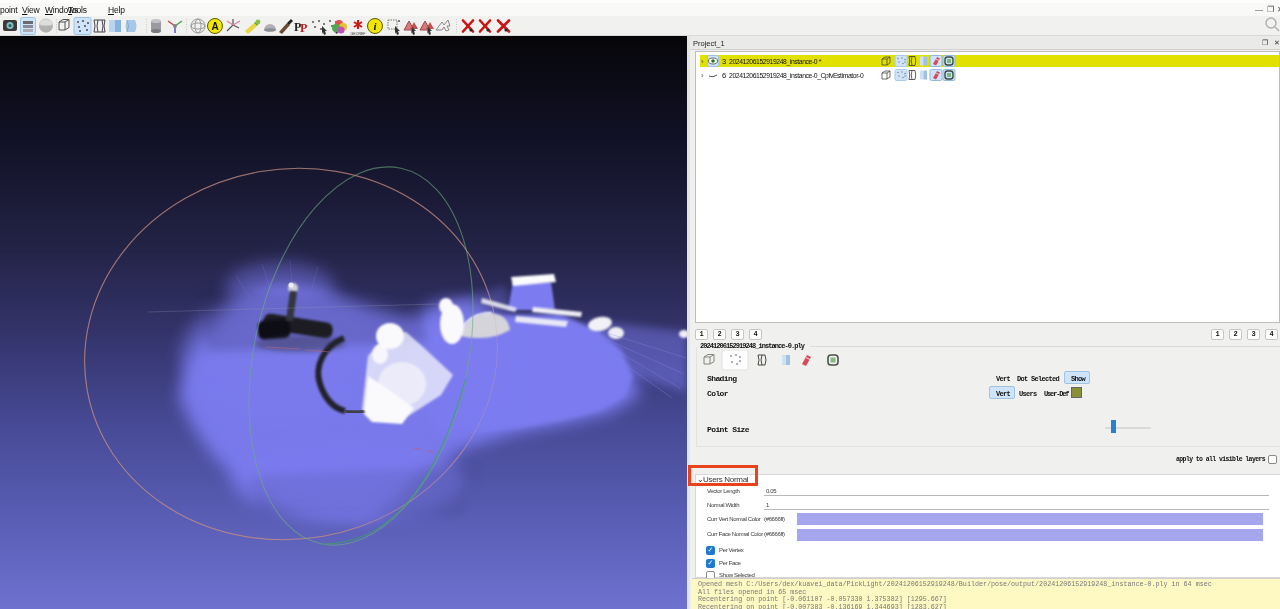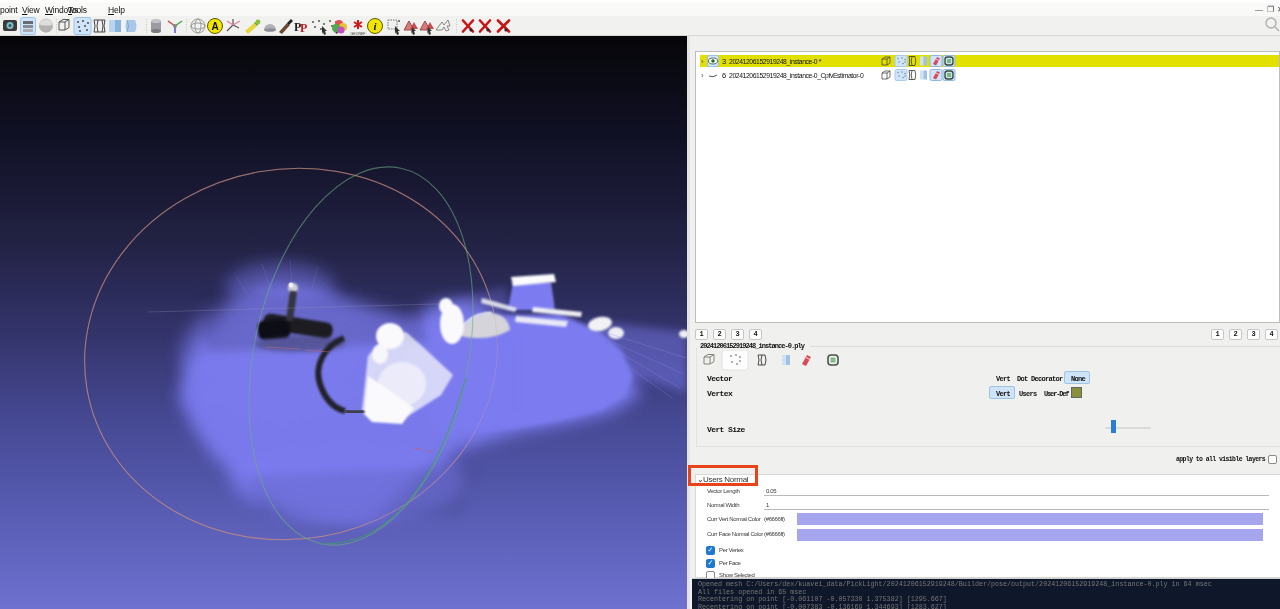--- a/index.html
+++ b/index.html
@@ -273,20 +273,25 @@
     <g opacity="0.6">
         <line x1="250" y1="262" x2="236" y2="240"></line>
         <line x1="270" y1="252" x2="262" y2="228"></line>
     <line x1="292" y1="248" x2="290" y2="224"></line>
         <line x1="312" y1="252" x2="318" y2="230"></line>
       </g>
   </g>
 </svg>
 <div class="abs" id="vsep"></div>
 <div class="abs" id="panel">
+  <div class="abs hdr">
+      <span style="position:absolute;left:3px;top:2.5px;font-size:7.5px">Project_1</span>
+    <span style="position:absolute;left:572px;top:3px;font-size:7px;color:#333">❐</span>
+    <span style="position:absolute;left:584px;top:3px;font-size:7px;color:#333">✕</span>
+  </div>
   <div class="abs" id="tree">
     <div class="trow" style="top:3px; background:#e1e000;">
       <span style="position:absolute;left:1px;top:2px;color:#555;font-size:8px">›</span>
       <span class="abs" style="left:7px;top:0px;width:12px;height:12px;background:#cfe4f8;border:1px solid #9dc3e6;border-radius:2px;">
         <svg width="10" height="10" style="position:absolute;left:0px;top:0px">
             <ellipse cx="5" cy="5" rx="4.5" ry="3" fill="#fff" stroke="#333" stroke-width="0.7"></ellipse>
             <circle cx="5" cy="5" r="1.8" fill="#1a7a1a"></circle>
           </svg>
       </span>
       <span style="position:absolute;left:22px;top:2px;color:#111;font-size:7.5px">3</span>
@@ -384,32 +389,32 @@
  <g stroke="#4a4a44" fill="none">
           <path d="M64 5 q2 5 0 10 M68 5 q-2 5 0 10 M71 5 q2 5 0 10 M64 5 l7 0 M64 15 l7 0"></path>
         </g>
  <rect x="88" y="5" width="4" height="10" fill="#cfe0f2"></rect>
         <rect x="92" y="5" width="4" height="10" fill="#9fc2e4"></rect>
  <path d="M113 5 l4 2 l-5 9 l-4 -2 Z" fill="#d84a5a"></path>
         <path d="M112 7.5 l4 2" stroke="#fff" stroke-width="0.8"></path>
  <rect x="134" y="5" width="10" height="10" rx="3" fill="none" stroke="#4a524a" stroke-width="1.6"></rect>
         <rect x="136.5" y="7.5" width="5" height="5" fill="#88b888"></rect>
 </svg>
-    <span class="lbl" style="position:absolute;left:17px;top:338px">Vector</span>
+    <span class="lbl" style="position:absolute;left:17px;top:338px">Shading</span>
     <span class="lblv" style="position:absolute;left:306px;top:339px">Vert</span>
-    <span class="lblv" style="position:absolute;left:327px;top:339px">Dot Decorator</span>
+    <span class="lblv" style="position:absolute;left:327px;top:339px">Dot Selected</span>
     <span class="btnblue" style="left:374px;top:335px;width:26px;height:13px"></span>
-    <span class="lblv" style="position:absolute;left:381px;top:339px">None</span>
-    <span class="lbl" style="position:absolute;left:17px;top:353px">Vertex</span>
+    <span class="lblv" style="position:absolute;left:381px;top:339px">Show</span>
+    <span class="lbl" style="position:absolute;left:17px;top:353px">Color</span>
     <span class="btnblue" style="left:299px;top:350px;width:26px;height:13px"></span>
     <span class="lblv" style="position:absolute;left:306px;top:354px">Vert</span>
     <span class="lblv" style="position:absolute;left:329px;top:354px">Users</span>
     <span class="lblv" style="position:absolute;left:354px;top:354px;letter-spacing:-1.15px">User-Def</span>
     <span class="abs" style="left:381px;top:351px;width:11px;height:11px;background:#8a8f3a;border:1px solid #666"></span>
-    <span class="lbl" style="position:absolute;left:17px;top:389px">Vert Size</span>
+    <span class="lbl" style="position:absolute;left:17px;top:389px">Point Size</span>
     <span class="abs" style="left:415px;top:391px;width:46px;height:2px;background:#dadad8;border-radius:1px"></span>
     <span class="abs" style="left:421px;top:384px;width:5px;height:13px;background:#2a7fd4"></span>
     <span class="lblv" style="position:absolute;left:486px;top:420px;font-size:6.5px;letter-spacing:-0.6px">apply to all visible layers</span>
     <span class="cb off" style="left:578px;top:419px"></span>
   </div>
   <div class="abs" id="shownormal">
     <div class="abs" style="left:5px;top:438px;width:585px;height:104px;background:#fff;border:1px solid #d8d8d6;border-right:none"></div>
     <span class="abs" style="left:7px;top:439px;color:#333;font-size:8px">⌄</span>
     <span class="abs" style="left:13px;top:439px;color:#333;font-size:8px;letter-spacing:-0.3px">Users Normal</span>
     <div class="abs" style="left:-2px;top:429px;width:70px;height:21px;border:3px solid #e8431a"></div>
@@ -425,19 +430,19 @@
     <span class="snlbl" style="left:17px;top:495px">Curr Face Normal Color</span>
     <span class="snlbl" style="left:74px;top:495px">(#6666ff)</span>
     <span class="colorbar" style="left:107px;top:493px;width:466px"></span>
     <span class="cb on" style="left:16px;top:510px"></span>
     <span class="snlbl" style="left:29px;top:511px">Per Vertex</span>
     <span class="cb on" style="left:16px;top:523px"></span>
     <span class="snlbl" style="left:29px;top:524px">Per Face</span>
     <span class="cb off" style="left:16px;top:535px"></span>
     <span class="snlbl" style="left:29px;top:536px">Show Selected</span>
   </div>
-  <div class="abs" id="console" style="left:2px;top:542px;width:588px;height:31px;background:#0f172a;border-top:1px solid #cfcfcd;color:#777;font-family:'Liberation Mono',monospace;overflow:hidden">
+  <div class="abs" id="console" style="left:2px;top:542px;width:588px;height:31px;background:#fef9c3;border-top:1px solid #cfcfcd;color:#777;font-family:'Liberation Mono',monospace;overflow:hidden">
 <span class="abs" style="left:6px;top:2px;white-space:pre;font-size:6.7px;line-height:7.5px">Opened mesh C:/Users/dex/kuavei_data/PickLight/20241206152919248/Builder/pose/output/20241206152919248_instance-0.ply in 64 msec
 All files opened in 65 msec
 Recentering on point [-0.061107 -0.057330 1.375382] [1295.667]
 Recentering on point [-0.007383 -0.136169 1.344693] [1283.627]</span>
   </div>
 </div>
 
 </body></html>

